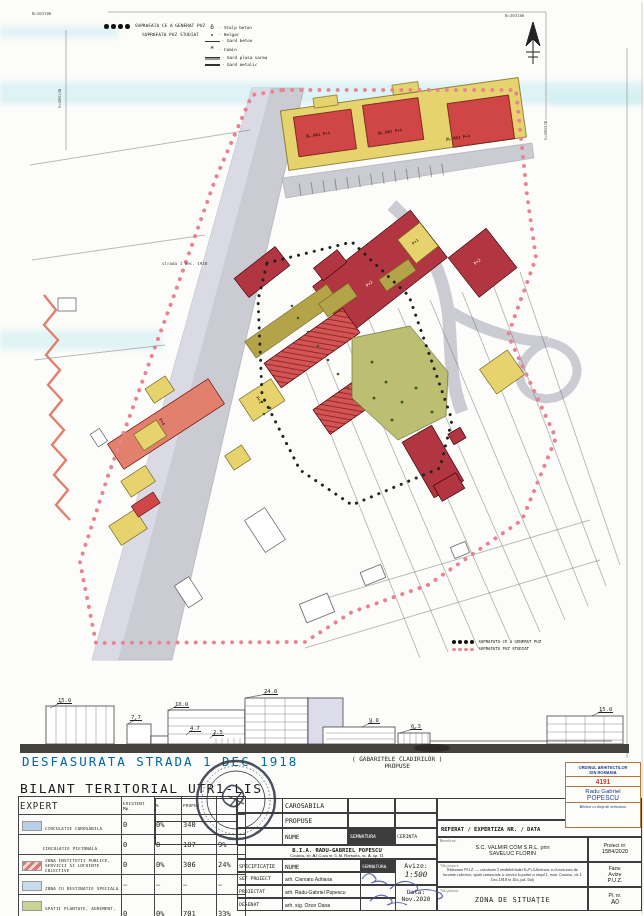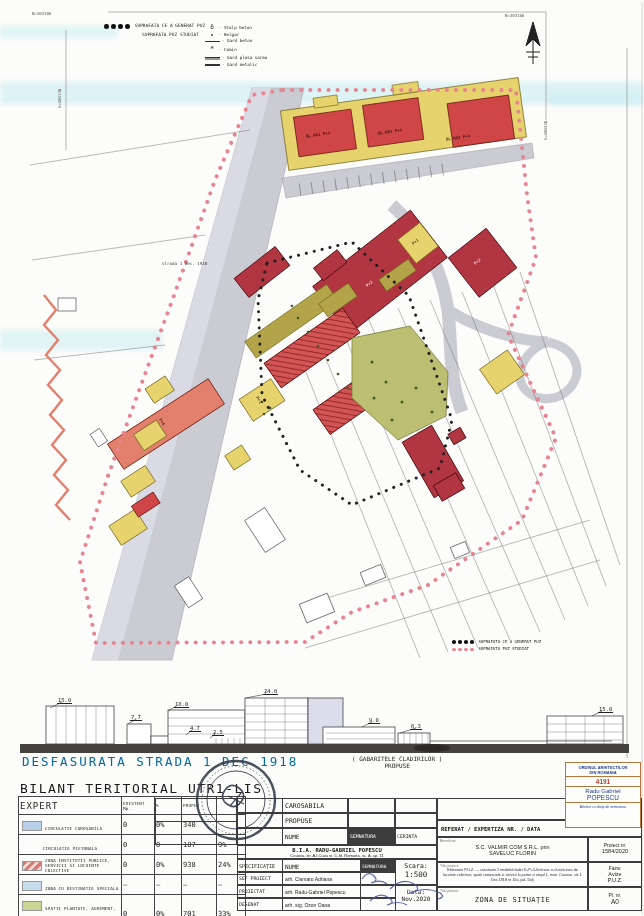--- a/index.html
+++ b/index.html
@@ -306,21 +306,21 @@
       <td style="text-align:center;"><span class="tiny">CIRCULATIE PIETONALA</span></td>
       <td class="val">0</td>
       <td class="val">0</td>
       <td class="val">187</td>
       <td class="val">9%</td>
     </tr>
     <tr style="height:19px;">
       <td><span class="sw" style="background: repeating-linear-gradient(135deg, rgb(217, 123, 116) 0px, rgb(217, 123, 116) 3px, rgb(243, 215, 210) 3px, rgb(243, 215, 210) 6px);"></span><span class="tiny" style="display:inline-block;width:72px;white-space:normal;vertical-align:middle;">ZONA INSTITUTII PUBLICE, SERVICII SI LOCUINTE COLECTIVE</span></td>
       <td class="val">0</td>
       <td class="val">0%</td>
-      <td class="val">938</td>
+      <td class="val">306</td>
       <td class="val">24%</td>
     </tr>
     <tr style="height:13px;">
       <td><span class="sw" style="background: rgb(199, 219, 235);"></span><span class="tiny">ZONA CU DESTINATIE SPECIALA</span></td>
       <td class="val">–</td>
       <td class="val">–</td>
       <td class="val">–</td>
       <td class="val">–</td>
     </tr>
     <tr style="height:17px;">
@@ -363,22 +363,22 @@
     <div class="cell sans" style="left:282px;top:872px;width:79px;height:13px;font-size:5px;padding:3px 2px;"><span>arh. Cismaru Adriana</span></div>
     <div class="cell" style="left:360px;top:872px;width:36px;height:13px;"></div>
     <div class="cell" style="left:237px;top:885px;width:46px;height:13px;font-size:4.8px;padding:3px 1px;"><span>PROIECTAT</span></div>
     <div class="cell sans" style="left:282px;top:885px;width:79px;height:13px;font-size:5px;padding:3px 2px;"><span>arh. Radu-Gabriel Popescu</span></div>
     <div class="cell" style="left:360px;top:885px;width:36px;height:13px;"></div>
     <div class="cell" style="left:237px;top:898px;width:46px;height:13px;font-size:4.8px;padding:3px 1px;"><span>DESENAT</span></div>
     <div class="cell sans" style="left:282px;top:898px;width:79px;height:13px;font-size:5px;padding:3px 2px;"><span>arh. stg. Ozon Oana</span></div>
     <div class="cell" style="left:360px;top:898px;width:36px;height:13px;"></div>
 
     <div class="cell" style="left:395px;top:859px;width:42px;height:26px;text-align:center;">
-      <div style="font-size:6.5px;margin-top:2px;">Scara:</div>
-      <div style="font-size:7.5px;">1:500</div>
+      <div style="font-size:6.5px;margin-top:2px;">Avize:</div>
+      <div style="font-size:7.5px;font-style:italic;">1:500</div>
     </div>
     <div class="cell" style="left:395px;top:885px;width:42px;height:26px;text-align:center;">
       <div style="font-size:6px;margin-top:2px;">Data:</div>
       <div style="font-size:6px;">Nov.2020</div>
     </div>
 
     <div class="cell" style="left:437px;top:798px;width:205px;height:22px;"></div>
     <div class="cell" style="left:437px;top:820px;width:205px;height:17px;font-size:5.5px;font-weight:bold;padding:5px 3px;"><span>REFERAT / EXPERTIZA NR. / DATA</span></div>
     <div class="cell" style="left:437px;top:837px;width:151px;height:25px;text-align:center;">
       <span class="cl">Beneficiar:</span>

